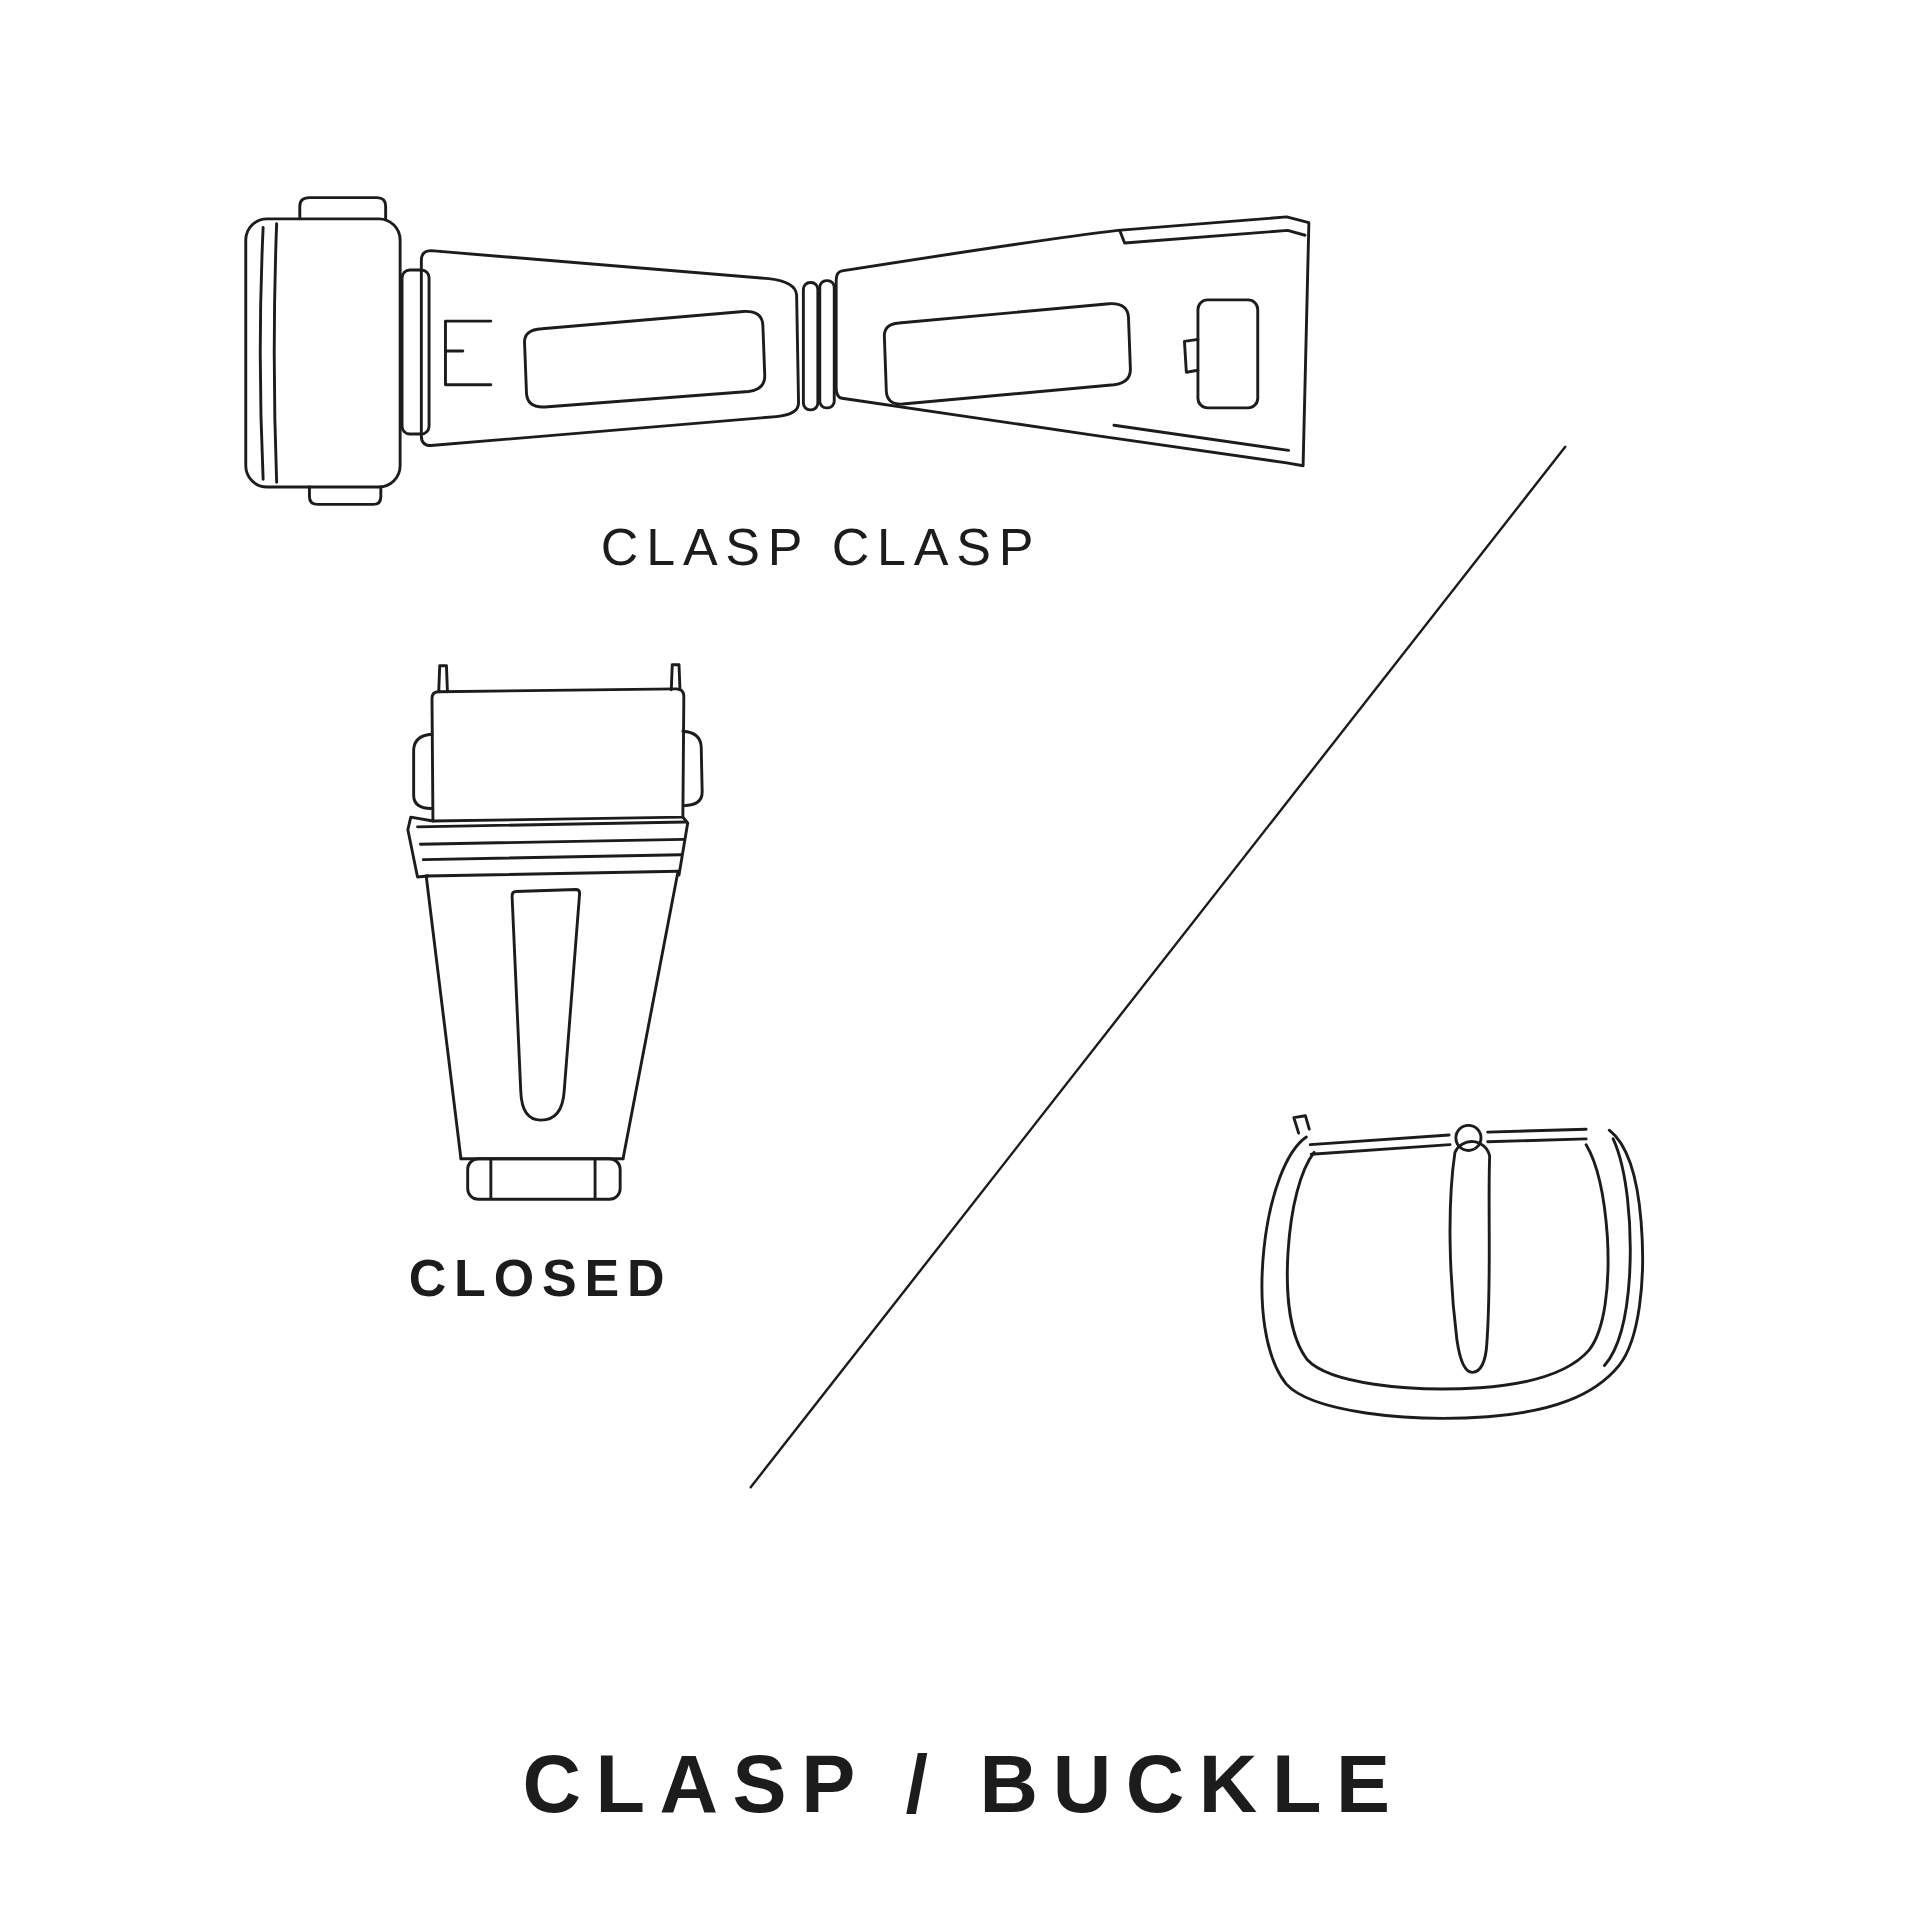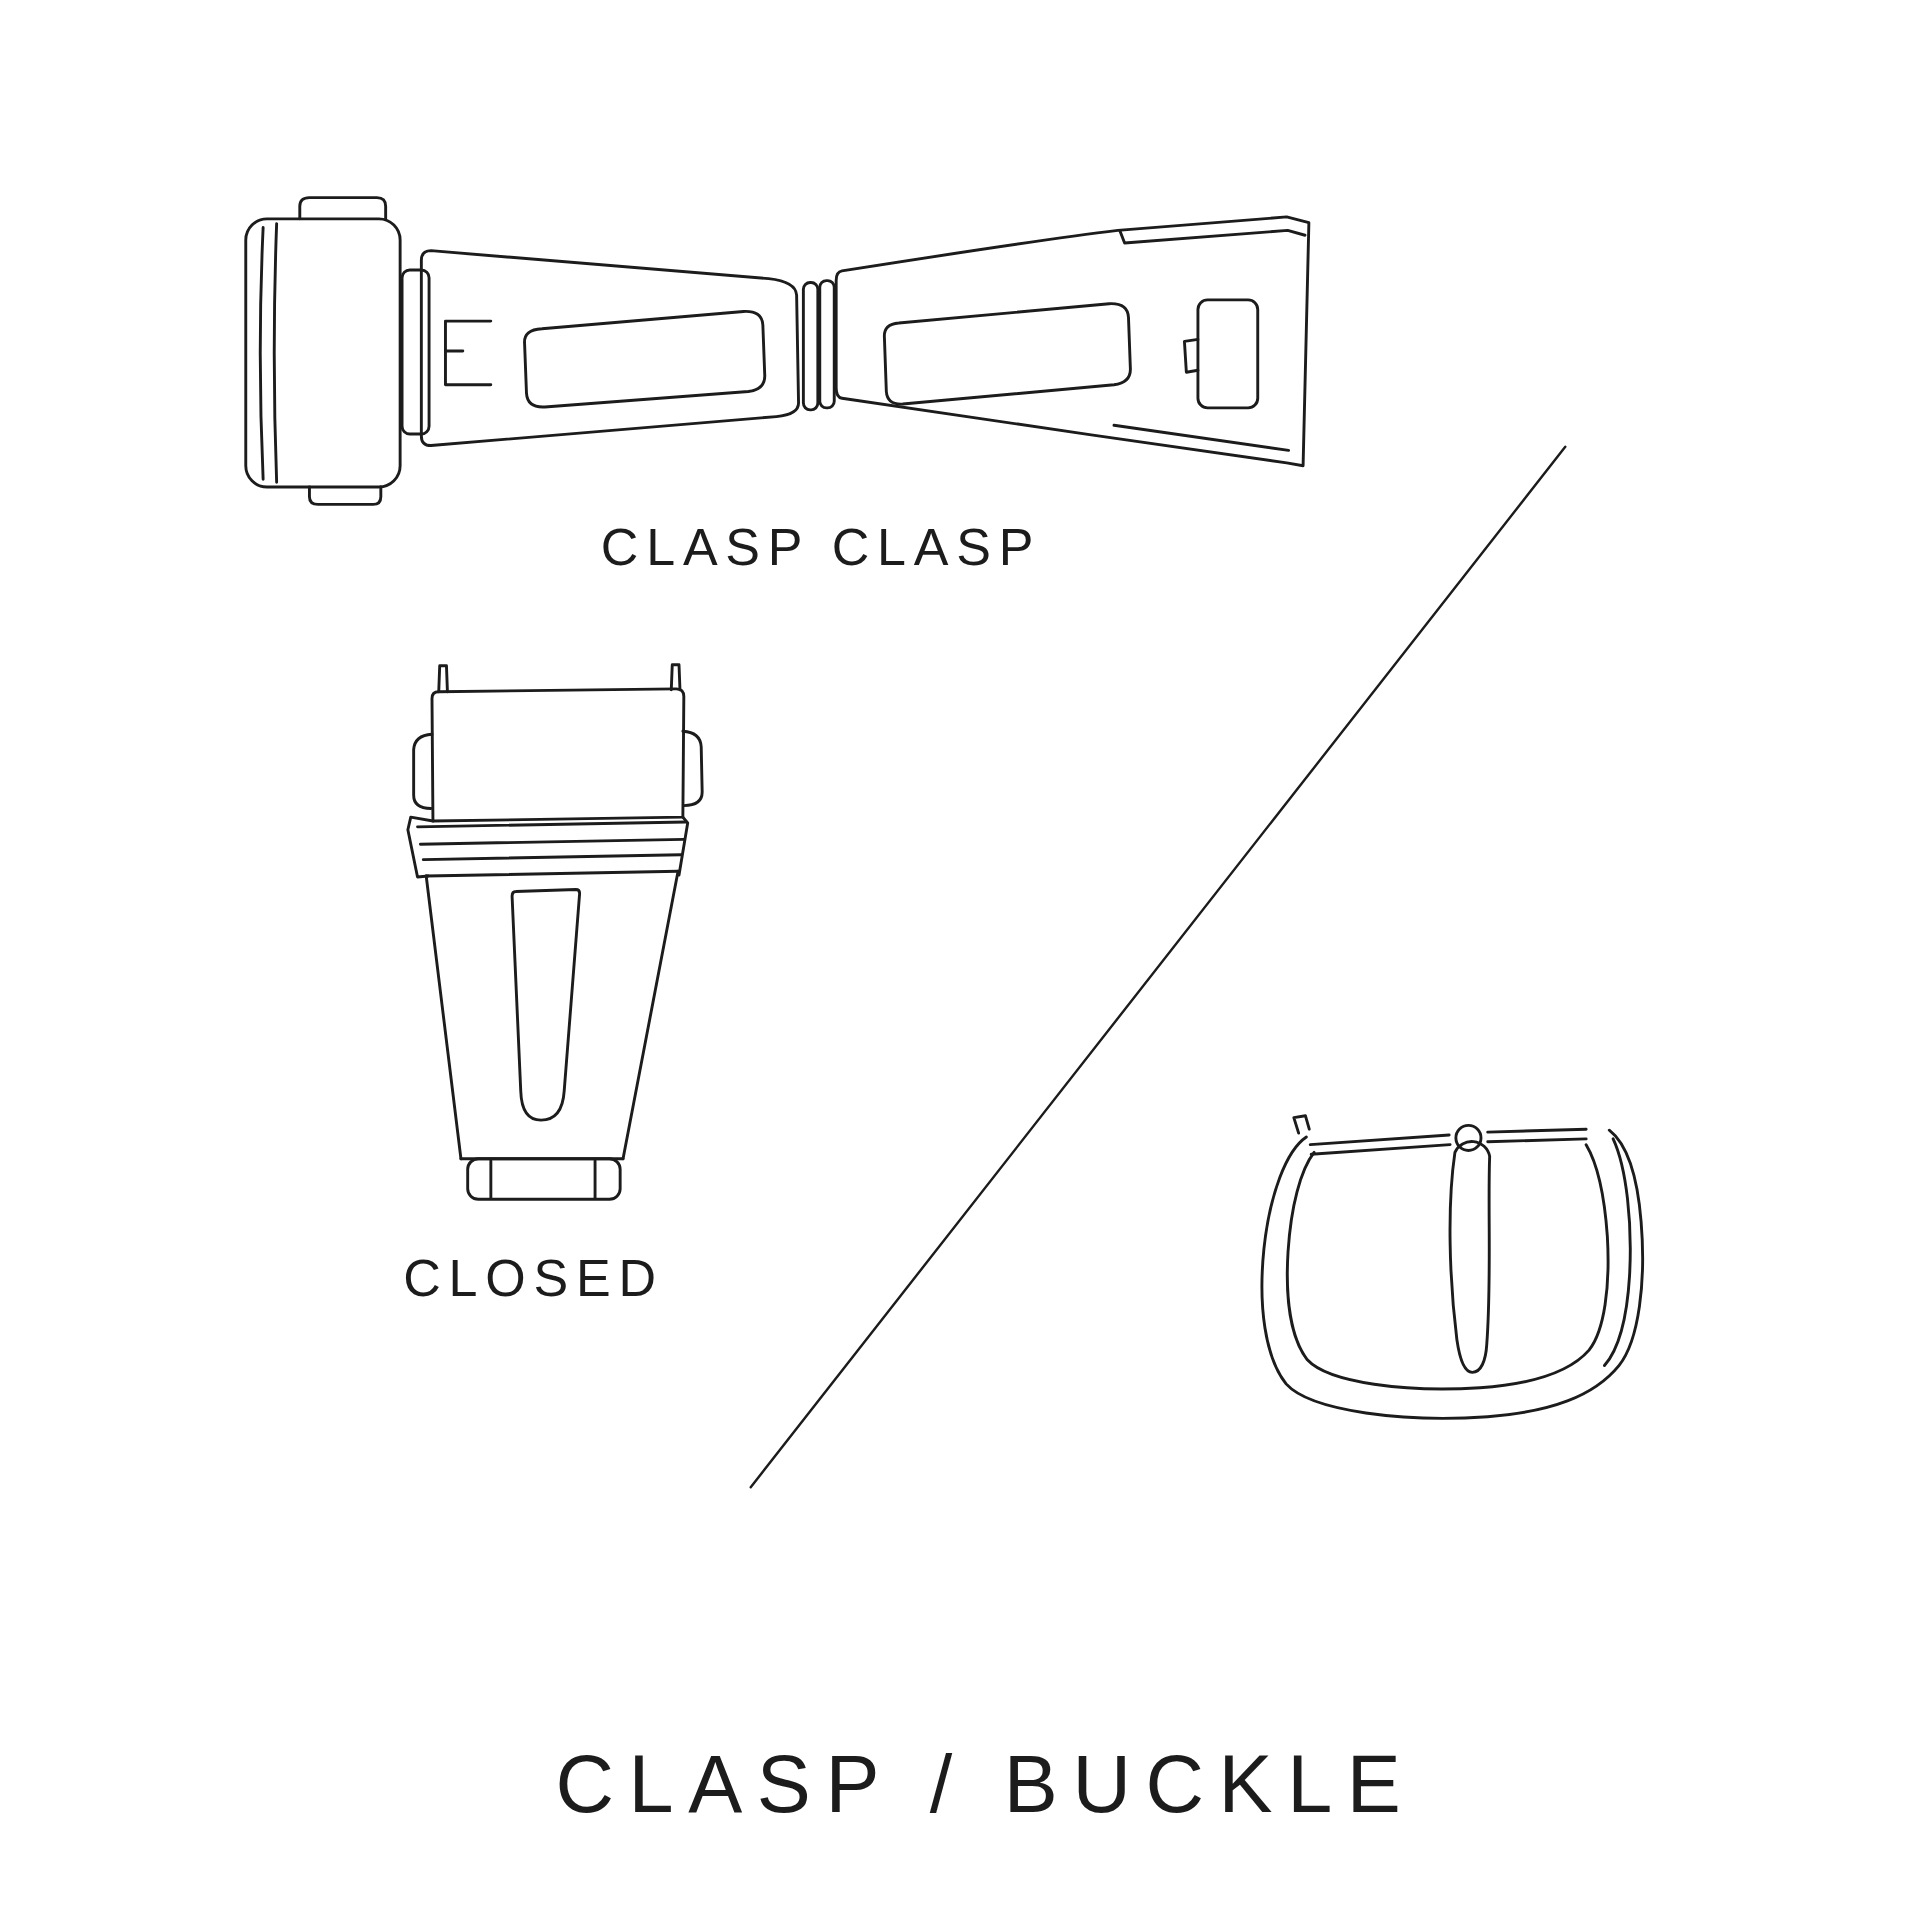--- a/index.html
+++ b/index.html
@@ -106,21 +106,21 @@
       <path d="M 31,227 L 67,520"></path>
       <path d="M 292,222 L 235,520"></path>
       <path d="M 67,520 L 235,520"></path>
       <path d="M 124,243 L 186,241 Q 190,241 190,245 L 174,450 Q 172,480 150,480 Q 130,480 129,450 L 120,248 Q 120,243 124,243 Z"></path>
       <rect x="74" y="520" width="158" height="42" rx="11"></rect>
       <path d="M 98,522 L 98,560"></path>
       <path d="M 206,522 L 206,560"></path>
     </g>
   </svg>
 
-  <div class="label" style="left:292px;top:1248px;width:483px;">CLOSED</div>
+  <div class="label" style="left:299px;top:1248px;width:483px;font-weight:bold;">CLOSED</div>
 
   <svg style="left:743px;top:439px;" width="830" height="1057" viewBox="0 0 860 1095">
     <line x1="852" y1="8" x2="8" y2="1086" style="stroke-width:2.5"></line>
   </svg>
 
   <svg style="left:1250px;top:1108px;" width="406" height="328" viewBox="0 0 420 340">
     <g>
       <path d="M 58,30 C 37,44 20,90 14,146 C 8,205 15,258 37,286 C 63,315 162,326 246,320 C 311,315 356,299 382,267 C 403,241 410,179 405,118 C 401,68 390,37 372,23"></path>
       <path d="M 66,46 C 52,64 42,102 39,149 C 36,198 42,239 59,261 C 81,285 162,295 238,290 C 294,286 331,274 351,251 C 367,231 373,185 370,133 C 367,90 360,58 348,38"></path>
       <path d="M 376,32 C 390,62 396,120 393,174 C 390,224 381,251 367,267"></path>
@@ -131,16 +131,16 @@
       <path d="M 246,25 L 348,22"></path>
       <path d="M 246,35 L 348,32"></path>
       <path d="M 50,26 L 45,10 L 57,8 L 61,22"></path>
       <circle cx="226" cy="31" r="13"></circle>
     </g>
     <g>
       <path d="M 212,46 C 204,100 206,176 214,240 C 217,261 222,274 230,274 C 239,274 244,262 245,245 C 250,178 246,104 248,50 A 19 19 0 0 0 212,46 Z"></path>
     </g>
   </svg>
 
-  <div class="title" style="left:406px;top:1738px;width:1159px;">CLASP / BUCKLE</div>
+  <div class="title" style="left:384px;top:1738px;width:1159px;font-weight:bold;">CLASP / BUCKLE</div>
 
 </div>
 
 
 </body></html>

